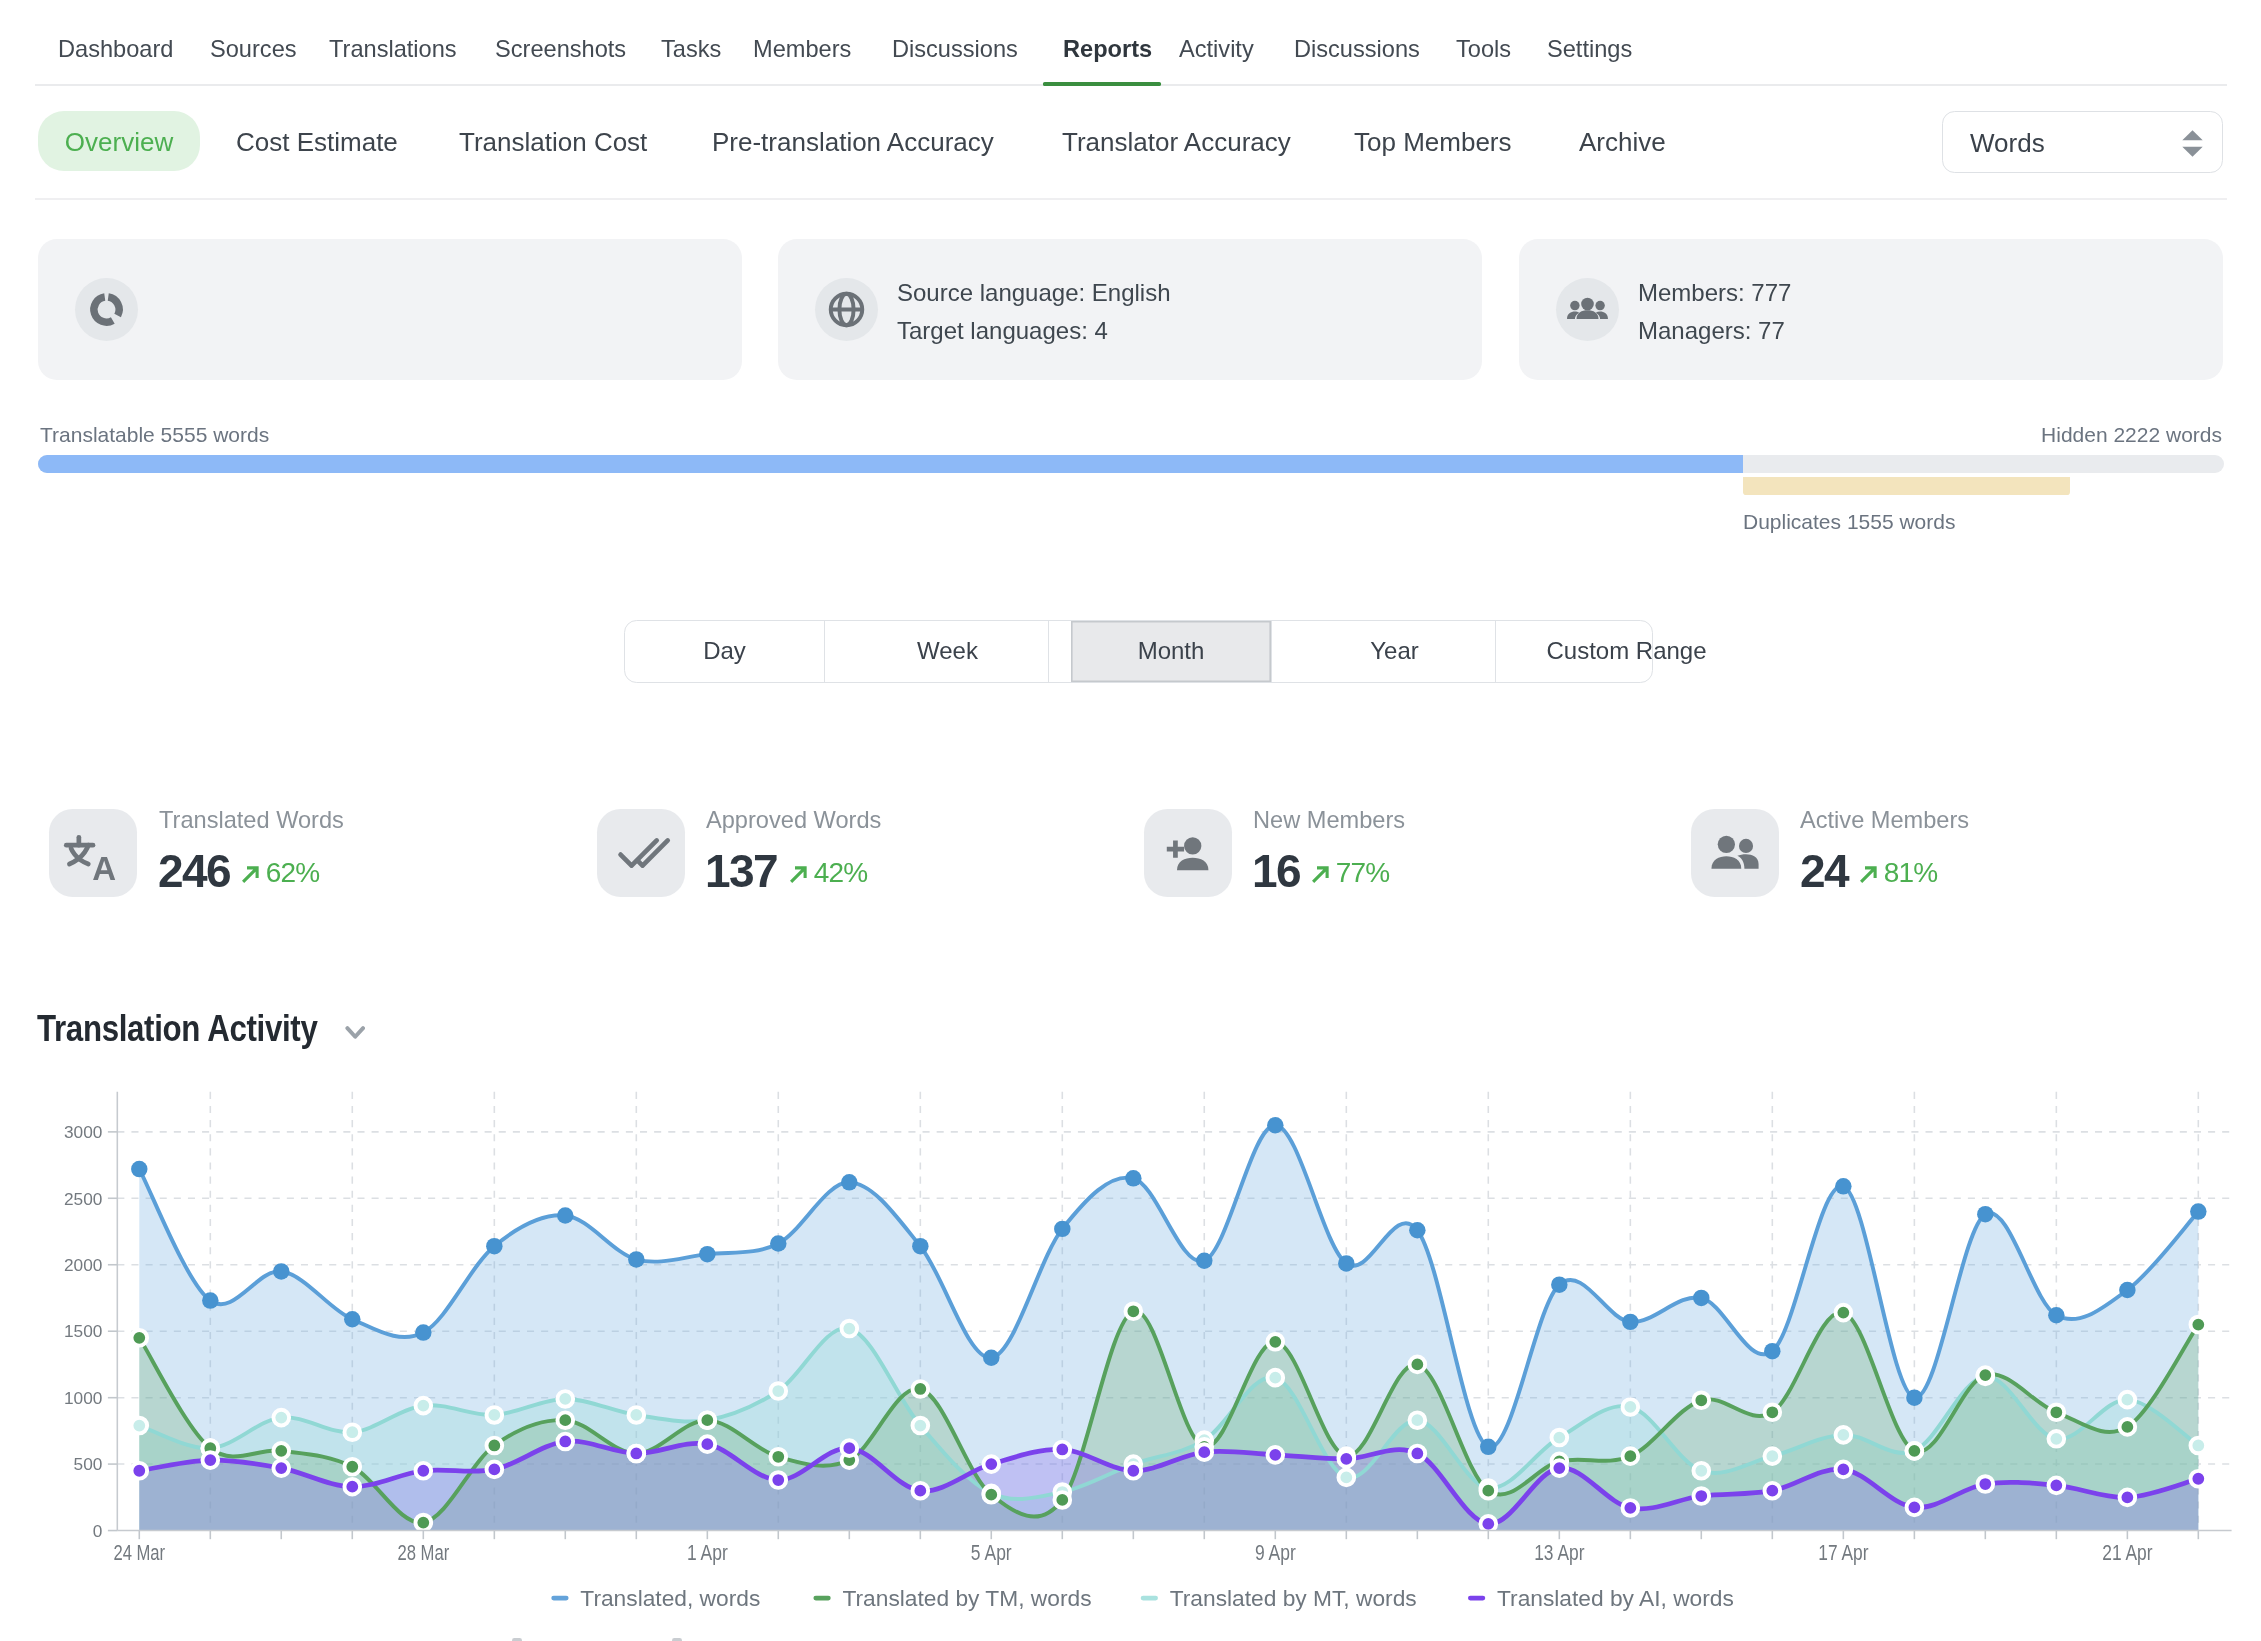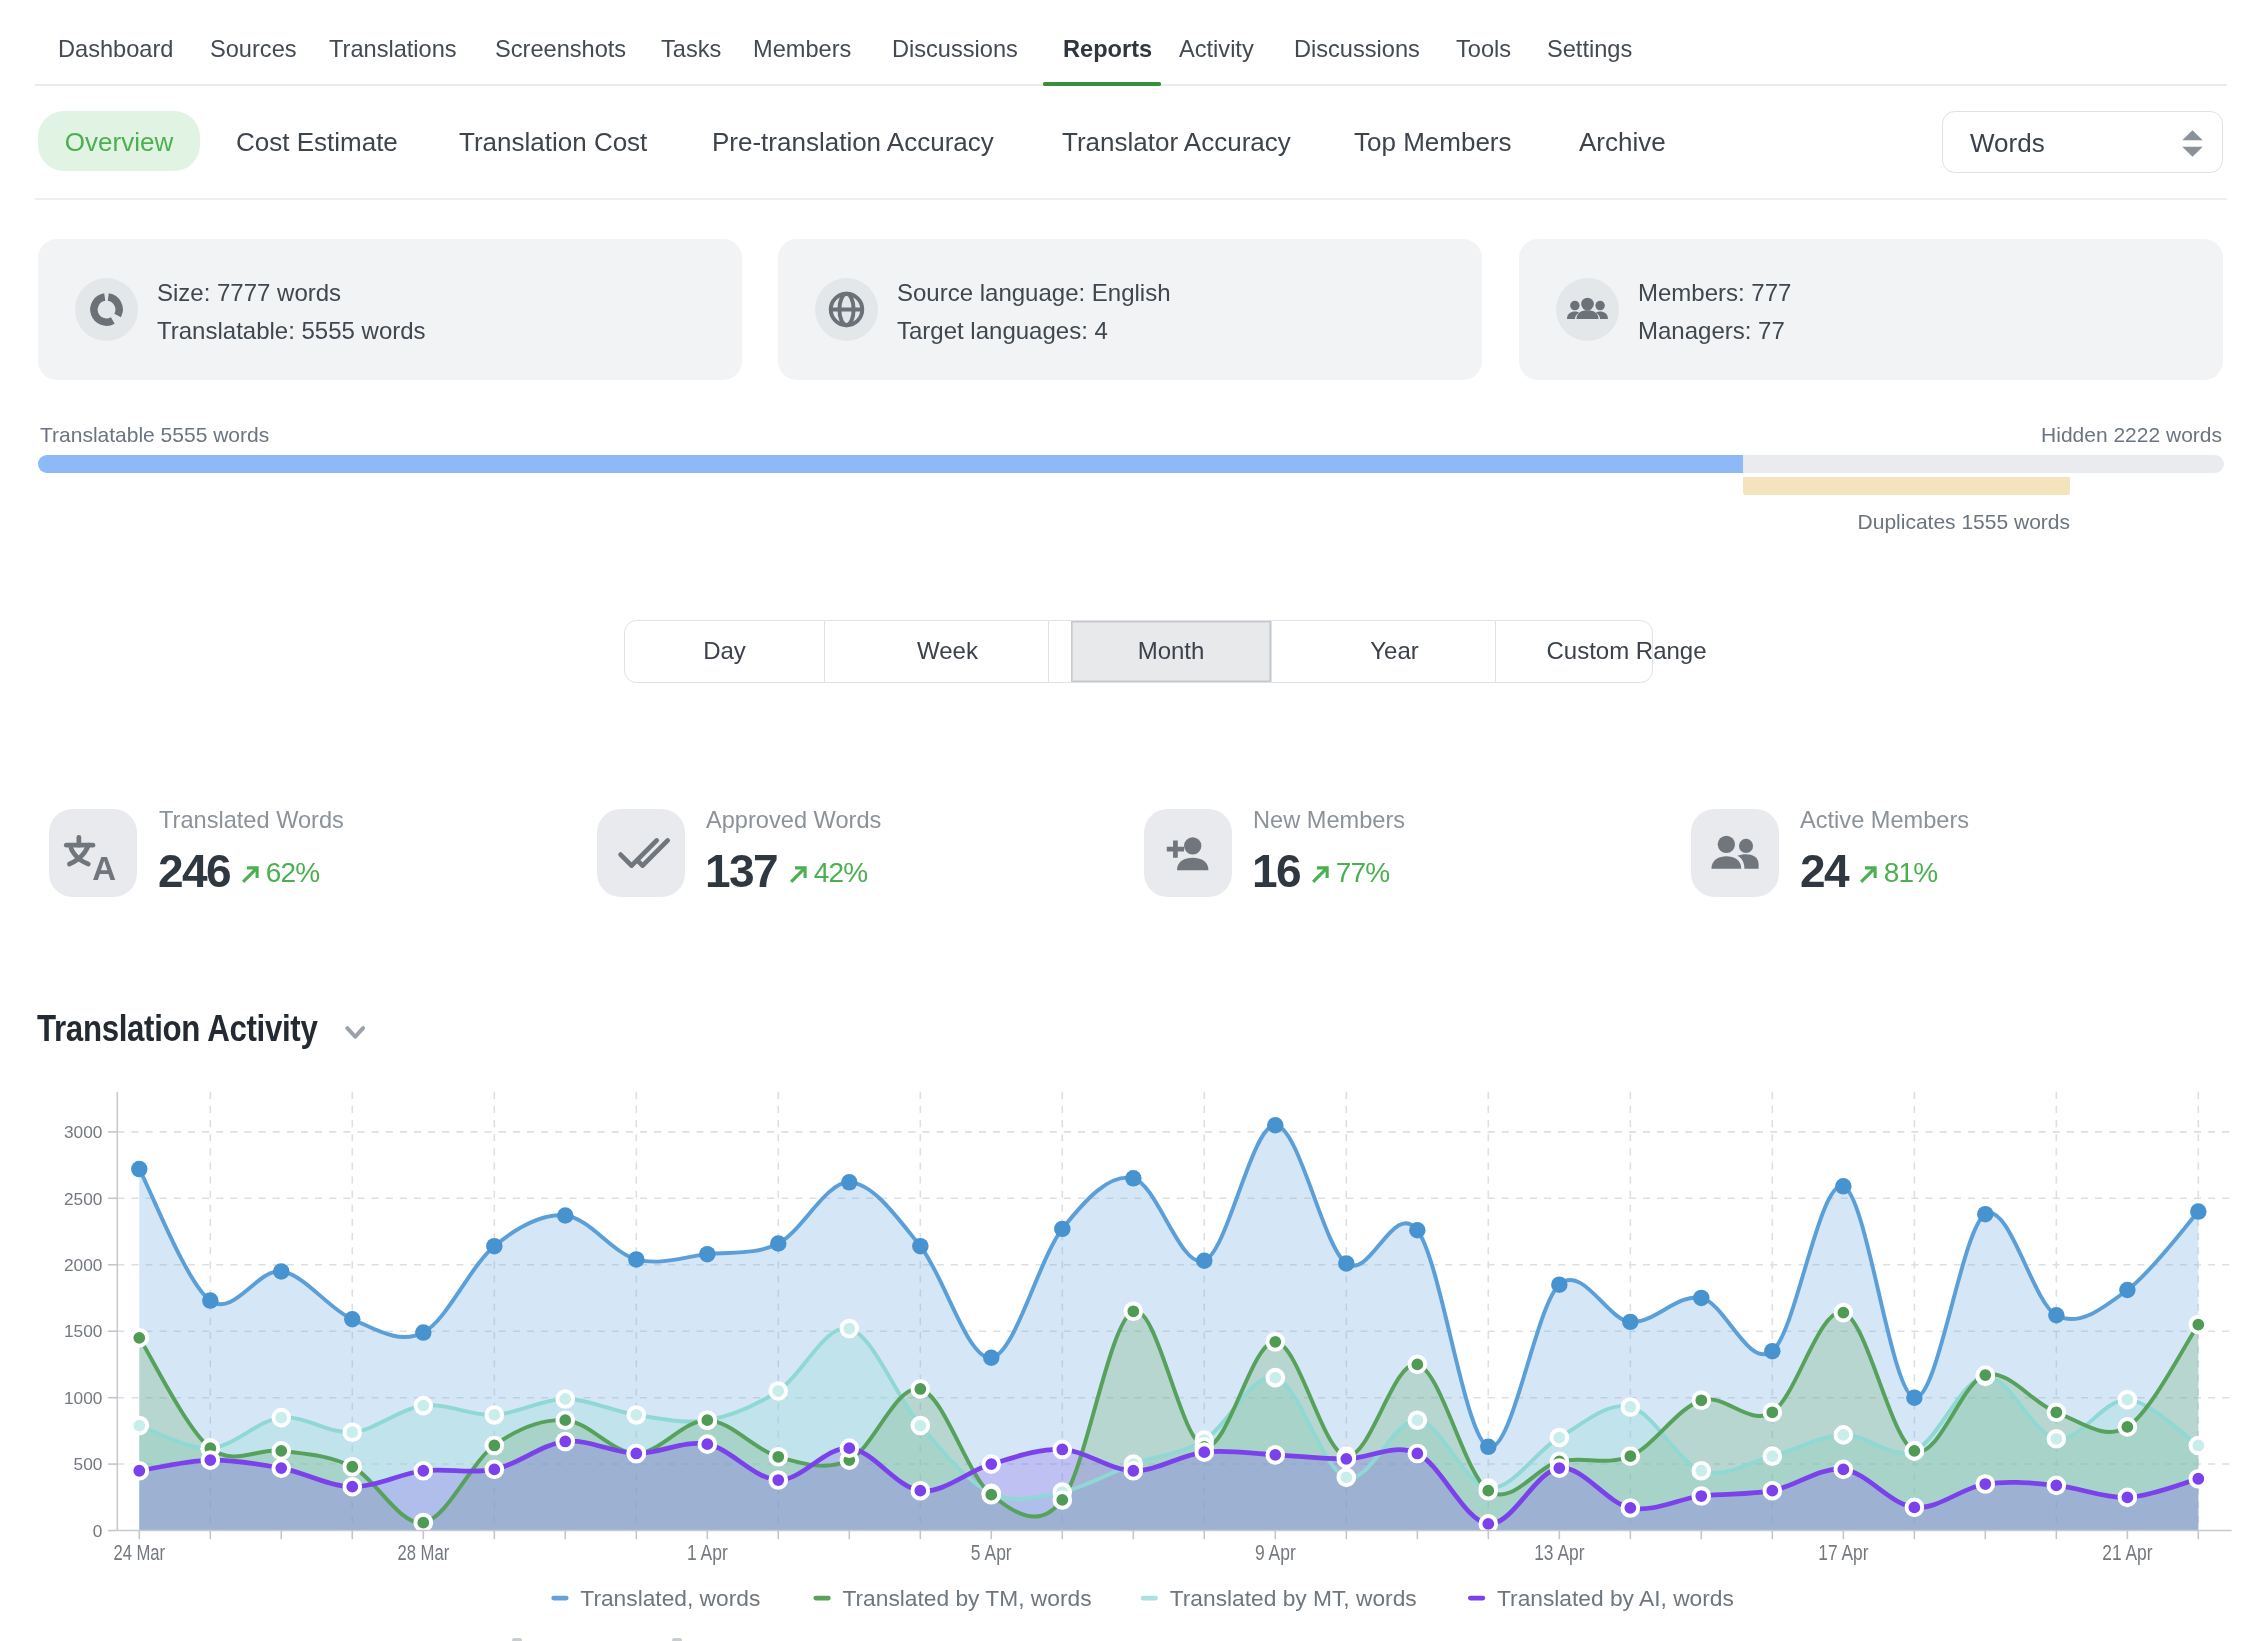--- a/index.html
+++ b/index.html
@@ -23,21 +23,21 @@
   
   .card { position:absolute; top:239px; width:704px; height:141px; background:#f2f3f5; border-radius:19px; }
   .card .cicon { position:absolute; left:37px; top:39px; width:63px; height:63px; border-radius:50%; background:#e4e7ea; }
   .card .ctext { position:absolute; left:119px; top:35px; font-size:24px; color:#3f474f; line-height:38px; }
 
   
   .plabel { position:absolute; top:423px; font-size:21px; color:#6b7480; }
   #pbar { position:absolute; left:38px; top:455px; width:2186px; height:18px; border-radius:9.4px; background:#e9ebee; }
   #pbar-blue { position:absolute; left:38px; top:455px; width:1705px; height:18px; border-radius:9.4px 0 0 9.4px; background:#8db9f7; }
   #pbar-dup { position:absolute; left:1743px; top:477px; width:327px; height:18px; background:#f3e4bd; border-radius:0 0 3.1px 3.1px; }
-  #dup-label { position:absolute; left:1743px; top:510px; width:327px; text-align:right; font-size:21px; color:#6b7480; }
+  #dup-label { position:absolute; left:1743px; top:510px; width:327px; text-align:left; font-size:21px; color:#6b7480; }
 
   
   #toggle { position:absolute; left:624px; top:620px; width:1029px; height:63px; border:1.6px solid #dfe2e6; border-radius:12.6px; background:#fff; display:flex;gap:22px; }
   #toggle .seg { flex:0 0 auto; text-align:center; font-size:24px; color:#3b424b; line-height:60px; border-right:1.6px solid #dfe2e6; }
   #toggle .seg:last-child { border-right:none; }
   #toggle .seg.sel { background:#e8e9eb; box-shadow:inset 0 0 0 1.6px #c5c9cd; }
 
   
   .stat-icon { position:absolute; top:809px; width:88px; height:88px; border-radius:23.6px; background:#e8eaed; }
   .stat-label { position:absolute; top:807px; font-size:23.6px; color:#8b9299; white-space:nowrap; }
@@ -87,21 +87,20 @@
 
   <div class="card" style="left:38px;">
     <div class="cicon">
       <svg width="63" height="63" viewBox="0 0 80 80">
         <g fill="none" stroke="#6b7177" stroke-width="9.5">
           <path d="M42.23,24.16 A16,16 0 0 1 54.13,47.51"></path>
           <path d="M48.00,53.86 A16,16 0 1 1 37.77,24.16"></path>
         </g>
       </svg>
     </div>
-    <div class="ctext">Size: 7777 words<br>Translatable: 5555 words</div>
   </div>
   <div class="card" style="left:778px;">
     <div class="cicon">
       <svg width="63" height="63" viewBox="0 0 80 80">
         <g fill="none" stroke="#6b7177" stroke-width="5">
           <circle cx="40" cy="40" r="20"></circle>
           <ellipse cx="40" cy="40" rx="9" ry="20"></ellipse>
           <line x1="20" y1="40" x2="60" y2="40"></line>
         </g>
       </svg>

